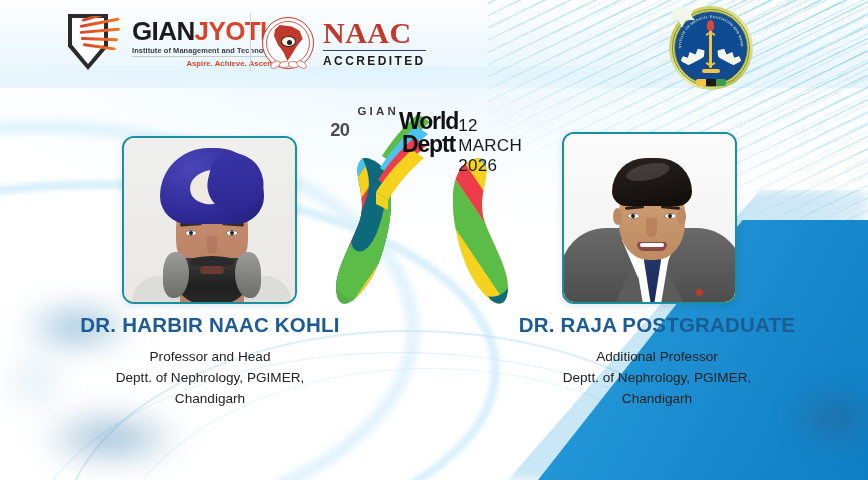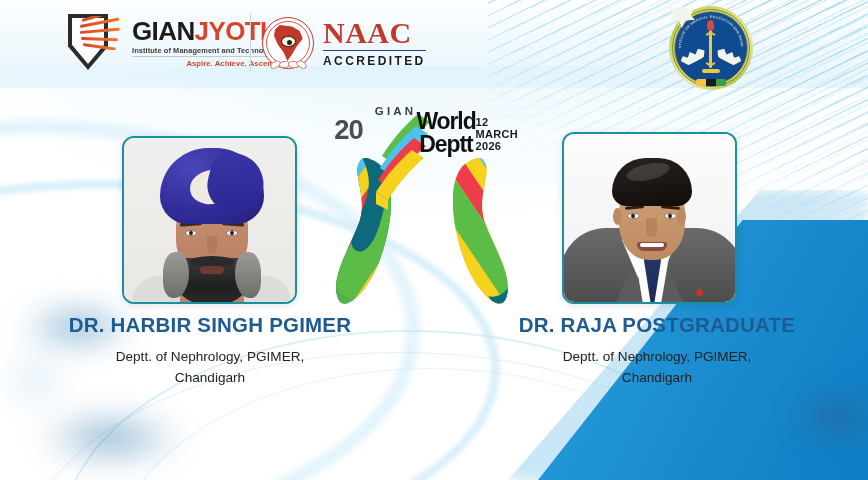--- a/index.html
+++ b/index.html
@@ -298,21 +298,21 @@
 
   
   .wkd{ position:absolute; left:322px; top:104px; width:200px; height:208px; }
   .wkd svg{ width:100%; height:100%; display:block; }
   .wkd-center{ position:absolute; left:0; top:0; width:200px; height:208px;
                display:flex; flex-direction:row; align-items:flex-start; }
   .wkd-20{ position:relative; margin-top:2px; height:48px; }
   .wkd-years{ font-size:11.5px; font-weight:bold; color:#3d3d3d; letter-spacing:3.2px; margin-top:1px; }
   .wkd-title{ font-size:23px; font-weight:bold; color:#111; line-height:.98; letter-spacing:-1.1px;
               margin-top:6px; text-align:center; }
-  .wkd-date{ font-size:11px; font-weight:bold; color:#1a1a1a; letter-spacing:.3px; margin-top:12px; }
+  .wkd-date{ font-size:17px; font-weight:normal; color:#1a1a1a; letter-spacing:.3px; margin-top:12px; }
 </style>
 </head>
 <body>
 
 <div id="poster">
 
   <div class="header-band"></div>
   <div class="stripes-tr"></div>
   <div class="stripes-tr2"></div>
   <div class="swoosh sw1"></div>
@@ -441,30 +441,32 @@
           <div class="brow browR"></div>
         <div class="eye eyeL"></div>
           <div class="eye eyeR"></div>
         <div class="hair"></div>
         <div class="pin"></div>
       </div>
     </div>
   </div>
 
   <div class="namewrap left">
-    <div class="doc-name">DR. HARBIR SINGH PGIMER</div>
+    <div class="doc-name">DR. HARBIR NAAC KOHLI</div>
     <div class="doc-role">
+      <div>Professor and Head</div>
       <div>Deptt. of Nephrology, PGIMER,</div>
       <div>Chandigarh</div>
     </div>
   </div>
 
   <div class="namewrap right">
     <div class="doc-name">DR. RAJA POSTGRADUATE</div>
     <div class="doc-role">
+      <div>Additional Professor</div>
       <div>Deptt. of Nephrology, PGIMER,</div>
       <div>Chandigarh</div>
     </div>
   </div>
 
   <div class="wkd">
     <svg viewBox="0 0 200 208" aria-hidden="true">
       <defs>
 
         <clipPath id="clipL">

